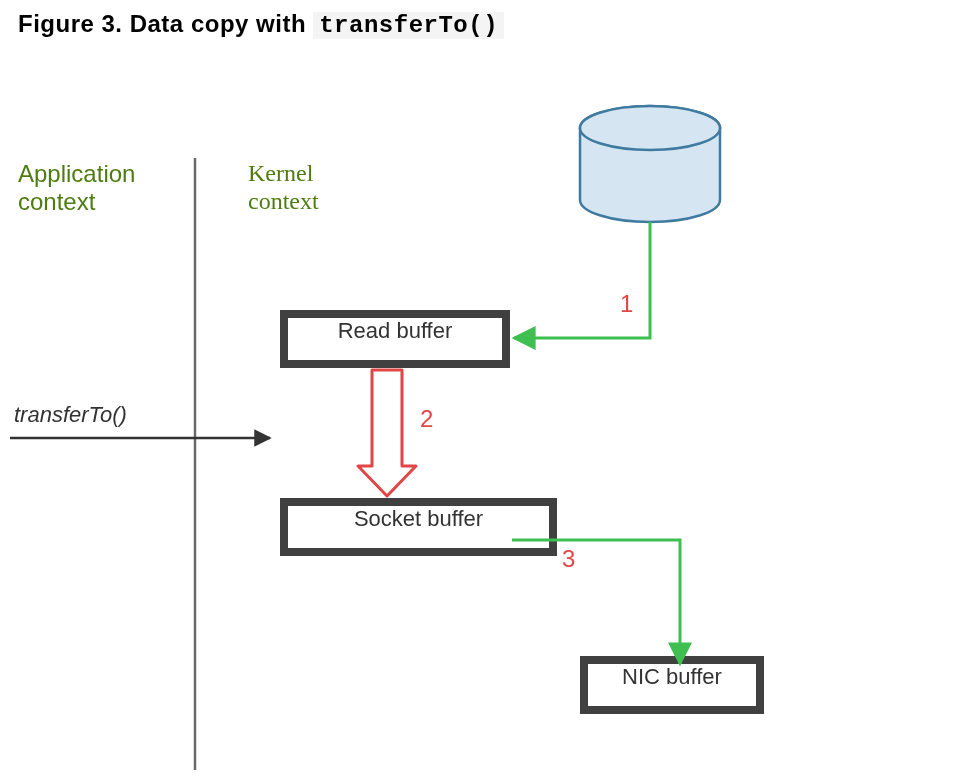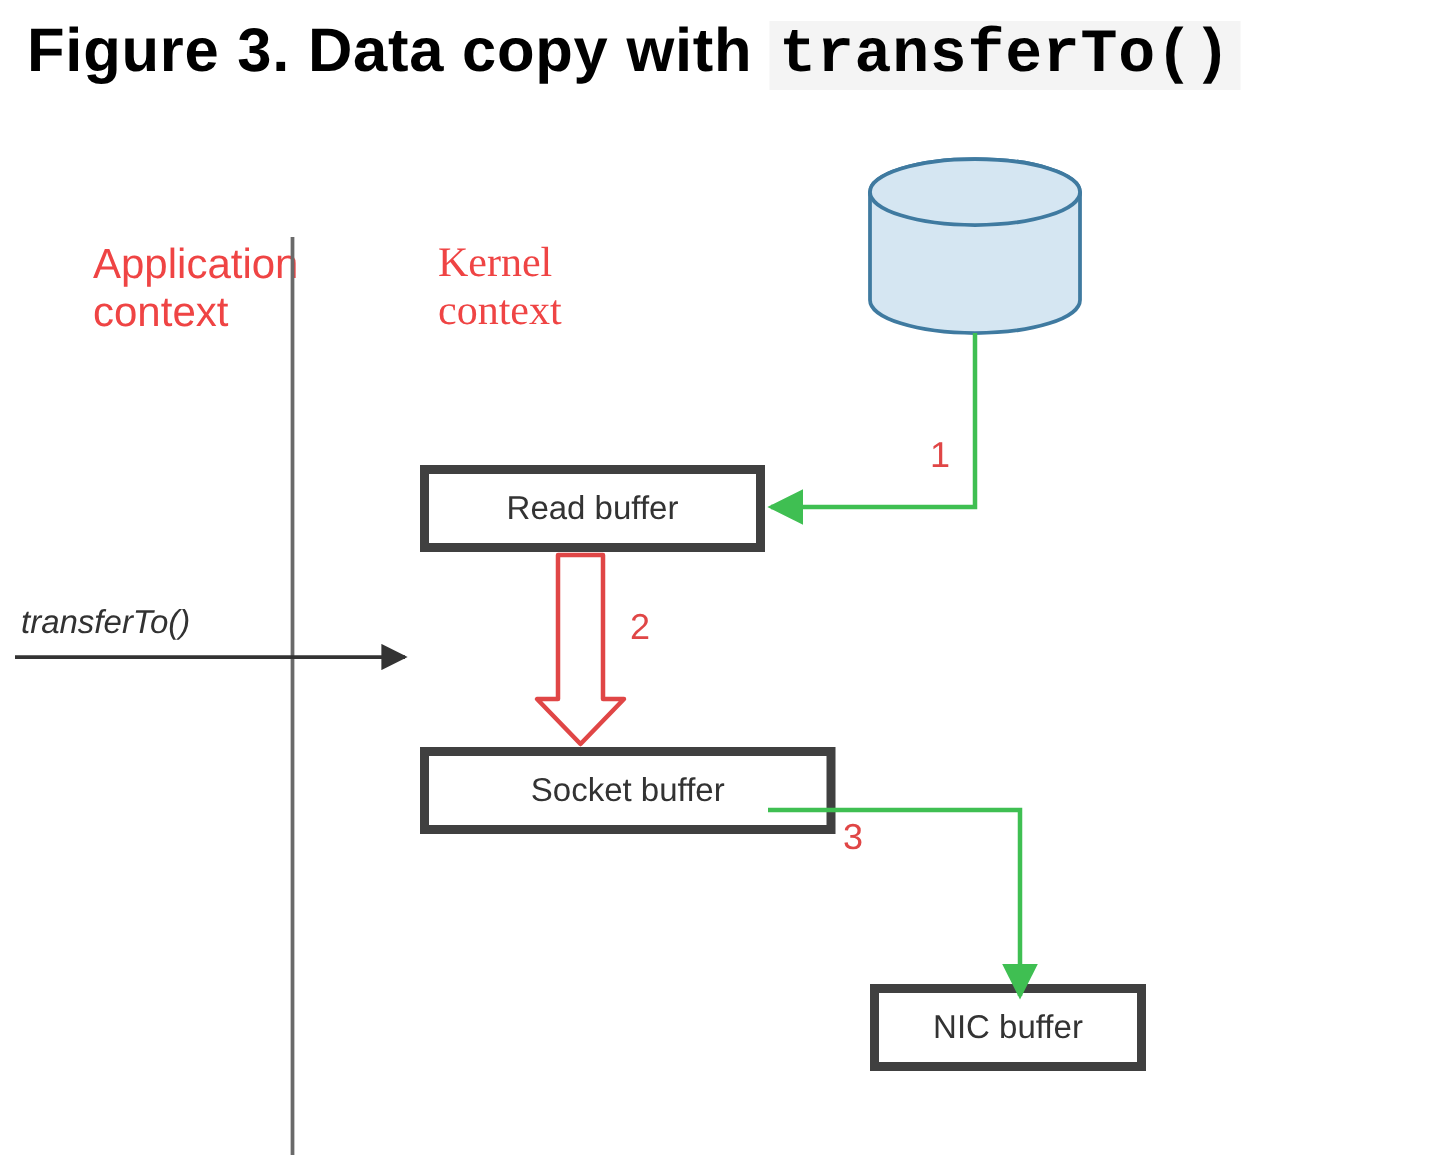--- a/index.html
+++ b/index.html
@@ -14,51 +14,49 @@
   }
   .canvas {
     position: relative;
     width: 960px;
     height: 780px;
   }
   .title {
     position: absolute;
     left: 18px;
     top: 10px;
-    font-size: 41px;
+    font-size: 24px;
     font-weight: 800;
     letter-spacing: 0.5px;
   }
   .title .code {
     font-family: "Courier New", Courier, monospace;
     background: #f4f4f4;
     padding: 0 6px;
     font-weight: 800;
   }
   .ctx-label {
     position: absolute;
-    font-size: 28px;
-    color: #ef4444;
+    font-size: 24px;
+    color: #4d7c0f;
     line-height: 1.15;
-    margin-left: 44px;
   }
   .method-label {
     position: absolute;
     font-size: 22px;
     font-style: italic;
     color: #323232;
   }
   .box {
     position: absolute;
     background: #ffffff;
-    border: 6px solid #404040;
+    border: 8px solid #404040;
     font-size: 22px;
     color: #333;
     display: flex;
-    align-items: center;
     justify-content: center;
     box-sizing: border-box;
   }
   .step-label {
     position: absolute;
     font-size: 24px;
     color: #e04646;
   }
   svg.overlay {
     position: absolute;

